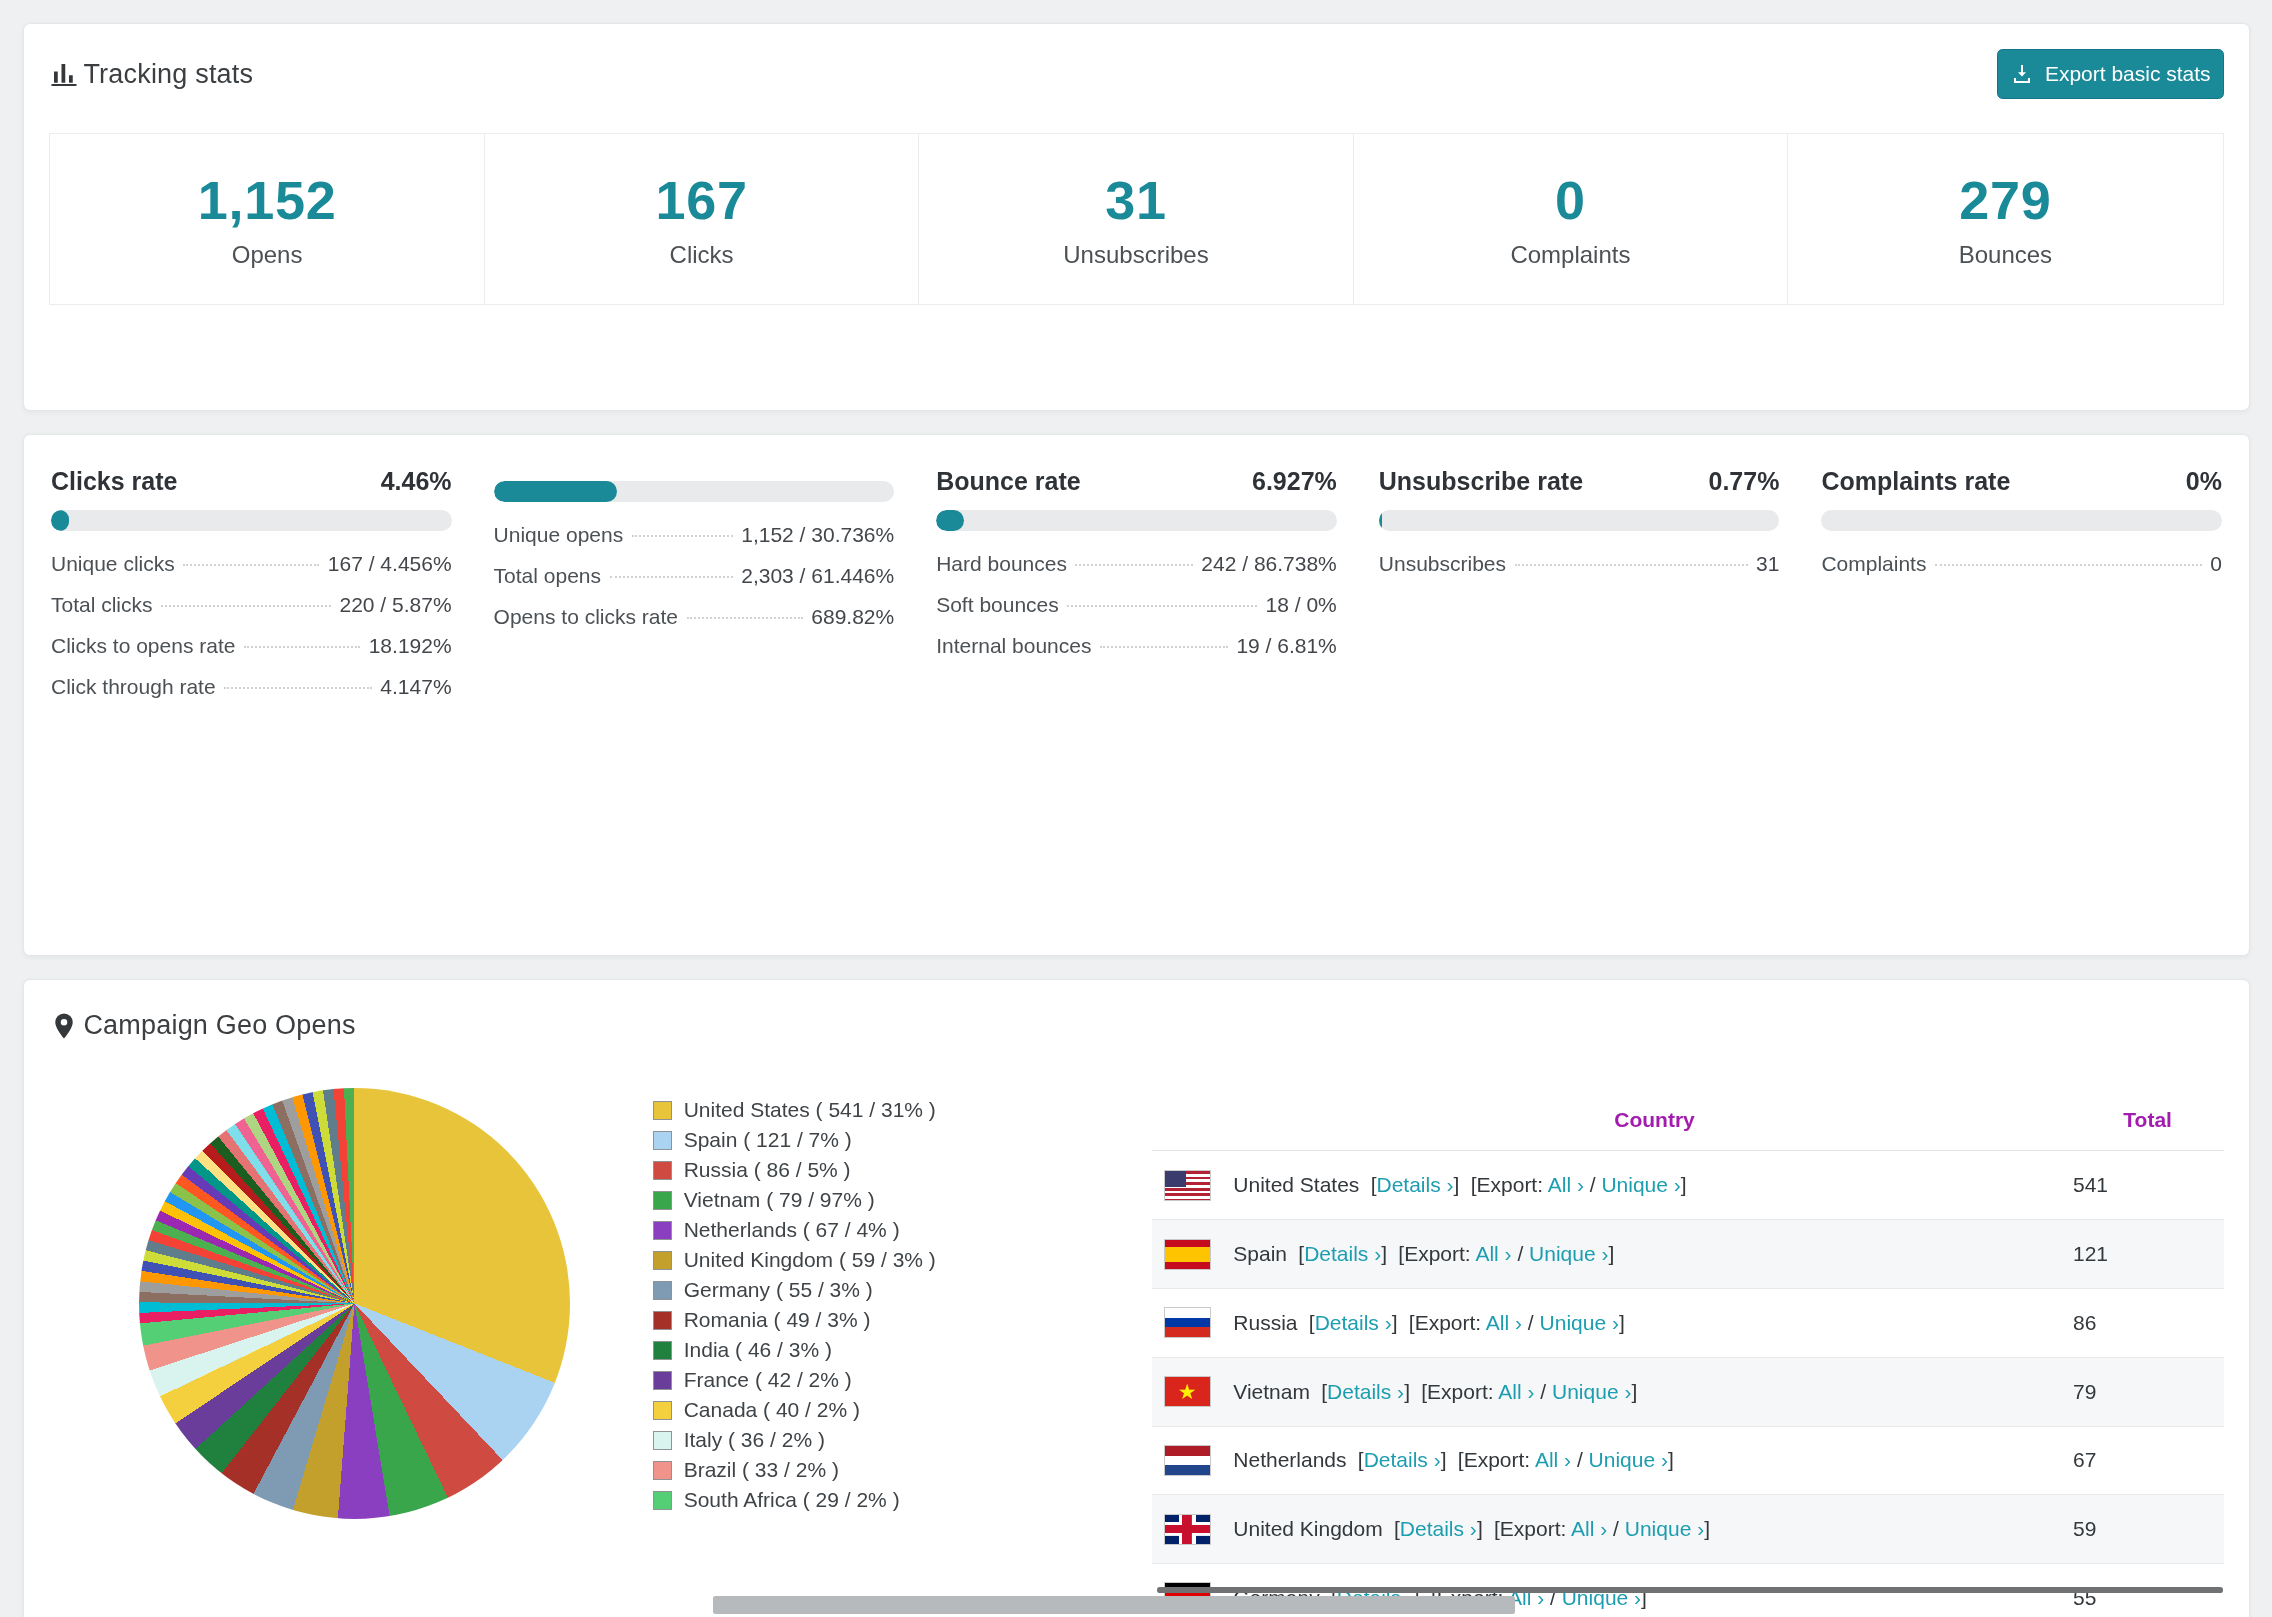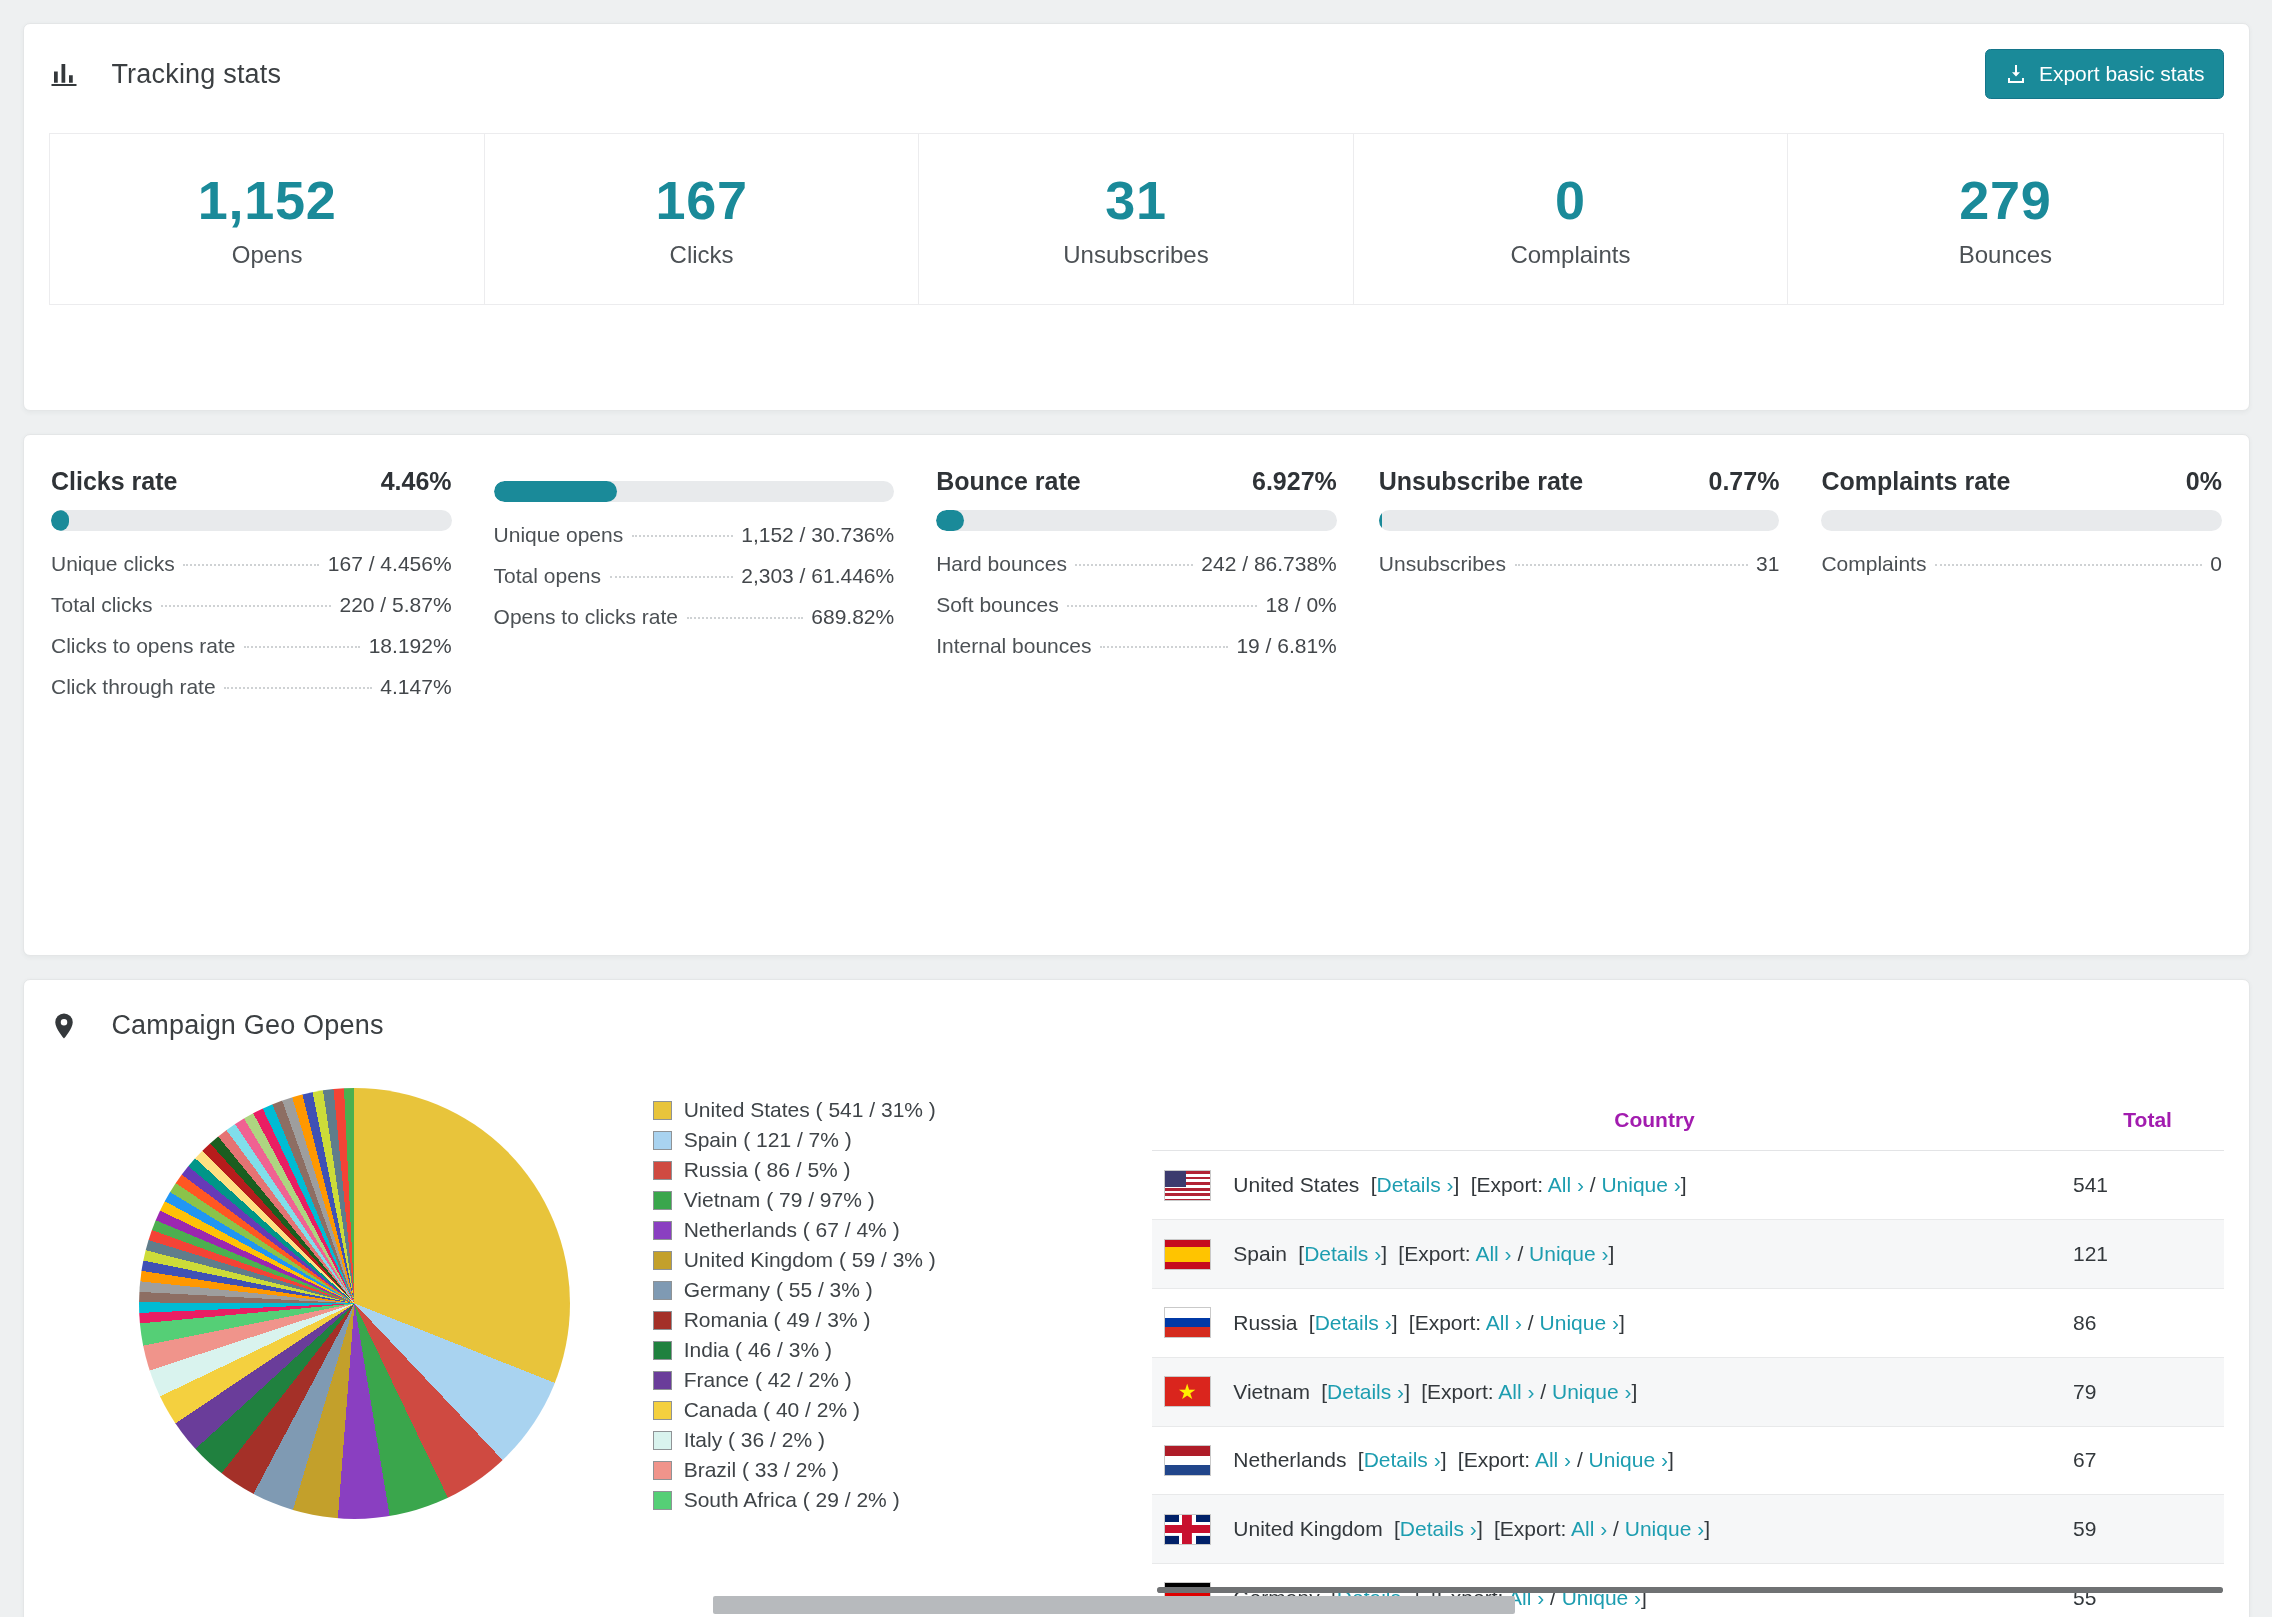--- a/index.html
+++ b/index.html
@@ -19,29 +19,29 @@
     background:#fff;
     border:0.7px solid #e4e6e7;
     border-radius:7px;
     box-shadow:0 1.4px 4.2px rgba(60,70,80,.05);
     margin-bottom:23px;
   }
   
   .card-tracking{height:388px;padding:25.4px 25.4px 0}
   .card-head{display:flex;justify-content:space-between;align-items:center}
   .card-title{
-    display:flex;align-items:center;gap:32px;
+    display:flex;align-items:center;gap:4px;
     font-size:27px;font-weight:500;color:#3b3f42;margin:0;letter-spacing:0.2px;
   }
   .title-icon{width:30px;height:30px;display:inline-flex;flex:none}
   .btn-export{
     display:flex;align-items:center;gap:11.3px;
     background:var(--accent);border:0.7px solid #14758a;color:#fff;
     font-size:21px;font-family:inherit;
-    padding:12px 18px;border-radius:5.6px;cursor:pointer;
+    padding:12px 12px;border-radius:5.6px;cursor:pointer;
   }
   .btn-export .btn-icon{width:24px;height:24px;display:inline-flex}
   .stat-grid{
     display:grid;grid-template-columns:repeat(5,1fr);
     border:0.7px solid #ececee;margin-top:34px;height:172px;
   }
   .stat-box{
     border-right:0.7px solid #ececee;
     display:flex;flex-direction:column;justify-content:center;align-items:center;gap:10px;
   }

